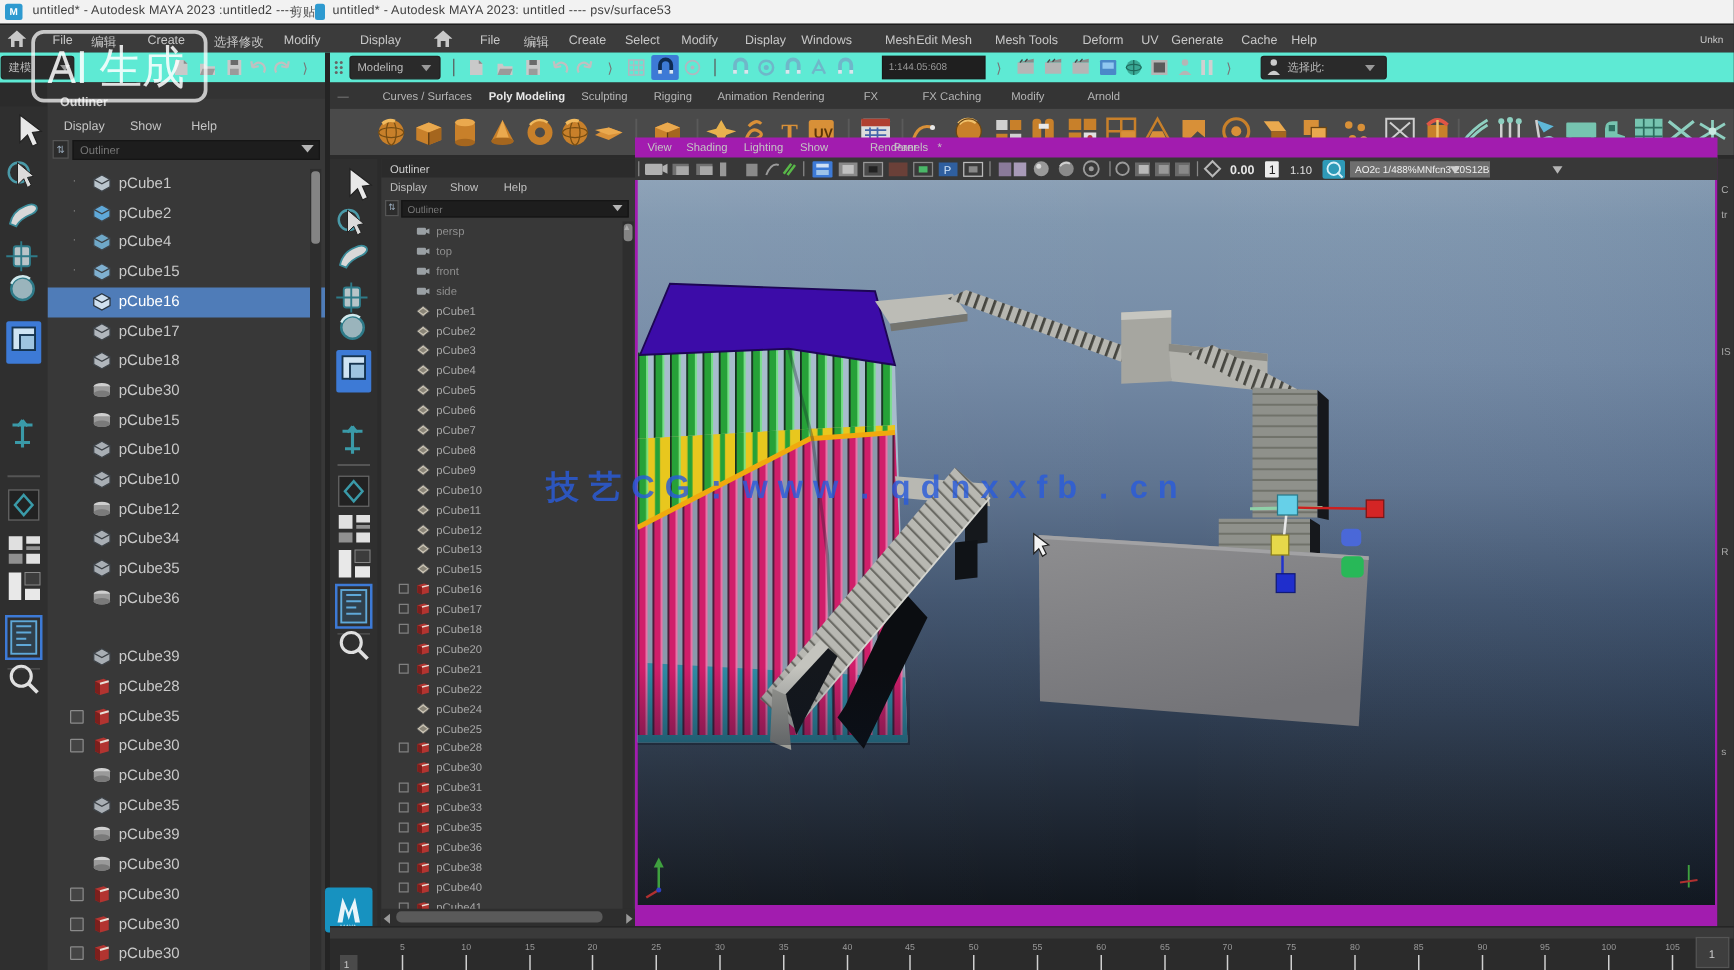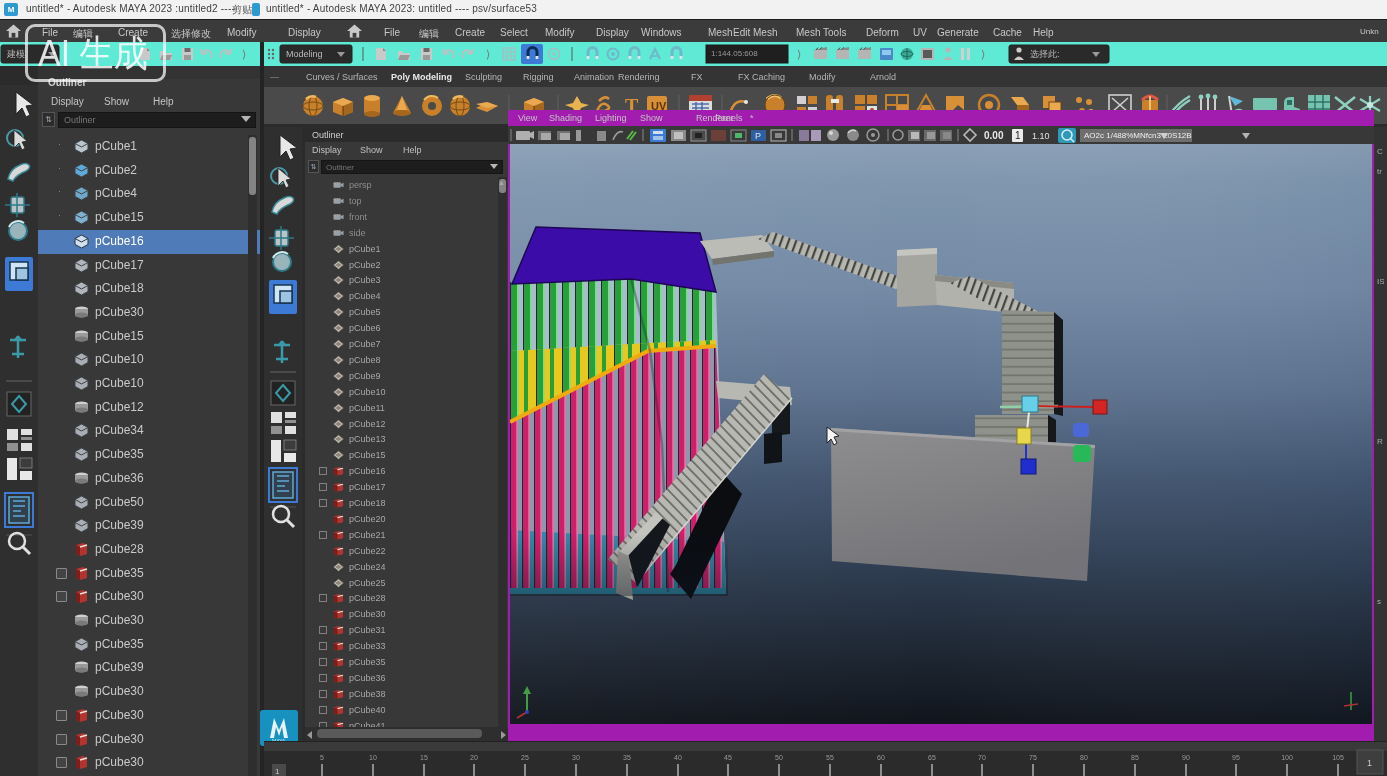--- a/index.html
+++ b/index.html
@@ -602,27 +602,20 @@
           </svg>
           <span class="nm">pCube35</span>
         </div>
 <div class="row1" style="top:331.8px;">
           <svg class="ic" viewBox="0 0 15 15">
             <ellipse cx="7.5" cy="4" rx="6.5" ry="2.6" fill="#cfcfcf"></ellipse>
             <path d="M1,4 L1,10 A6.5,2.6 0 0,0 14,10 L14,4" fill="#9a9a9a"></path>
             <ellipse cx="7.5" cy="10" rx="6.5" ry="2.6" fill="#7a7a7a"></ellipse>
           </svg>
           <span class="nm">pCube36</span>
-        </div>
-<div class="row1" style="top:355.5px;">
-          <svg class="ic" viewBox="0 0 15 15">
-            <polygon points="7.5,1 14,4.5 14,10.5 7.5,14 1,10.5 1,4.5" fill="#a8aeb4" stroke="#3d4247" stroke-width="1"></polygon>
-            <polyline points="1,4.5 7.5,8 14,4.5 M7.5,8 7.5,14" stroke="#3d4247" stroke-width="1" fill="none"></polyline>
-          </svg>
-          <span class="nm">pCube50</span>
         </div>
 <div class="row1" style="top:379.2px;">
           <svg class="ic" viewBox="0 0 15 15">
             <polygon points="7.5,1 14,4.5 14,10.5 7.5,14 1,10.5 1,4.5" fill="#a8aeb4" stroke="#3d4247" stroke-width="1"></polygon>
             <polyline points="1,4.5 7.5,8 14,4.5 M7.5,8 7.5,14" stroke="#3d4247" stroke-width="1" fill="none"></polyline>
           </svg>
           <span class="nm">pCube39</span>
         </div>
 <div class="row1" style="top:402.9px;">
           <svg class="ic" viewBox="0 0 15 15">
@@ -1305,13 +1298,14 @@
 <line x1="1023" y1="22" x2="1023" y2="35" stroke="#cfcfcf" stroke-width="1.2"></line>
 <text x="1074" y="18" font-size="7" fill="#9a9a9a" text-anchor="middle">105</text>
 <line x1="1074" y1="22" x2="1074" y2="35" stroke="#cfcfcf" stroke-width="1.2"></line>
 <rect x="1093" y="8" width="26" height="24" fill="#3e3e3e" stroke="#555"></rect>
         <text x="1103" y="24" font-size="9" fill="#ccc">1</text>
 </svg></div>
 
   <div id="aibadge">
       <span>AI 生成</span>
     </div>
+  <div id="cgmark">技艺CG：www．qdnxxfb．cn</div>
 </div>
 
 </body></html>

